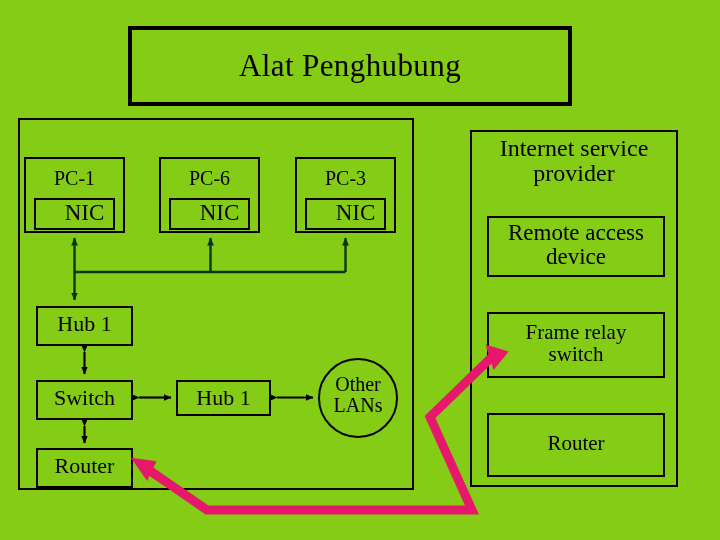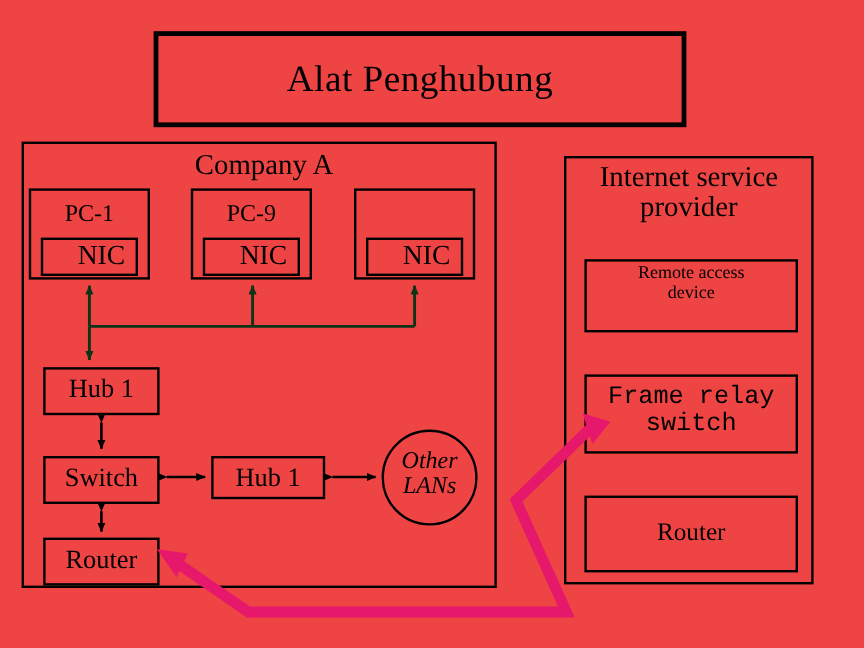--- a/index.html
+++ b/index.html
@@ -5,21 +5,21 @@
 <style>
   html, body {
     margin: 0;
     padding: 0;
     background: #ffffff;
   }
   #stage {
     position: relative;
     width: 720px;
     height: 540px;
-    background: #ef4444;
+    background: #84cc16;
     overflow: hidden;
     font-family: "Liberation Serif", "DejaVu Serif", serif;
     color: #000000;
   }
 
   
   .box {
     position: absolute;
     box-sizing: border-box;
     background: transparent;
@@ -128,43 +128,42 @@
     width: 80px;
     height: 80px;
     border: 2px solid #000000;
     border-radius: 50%;
   }
   #otherlans-label {
     left: 318px;
     top: 374px;
     width: 80px;
     font-size: 20px;
-    font-style: italic;
   }
 
   
   #isp-frame {
     left: 470px;
     top: 130px;
     width: 208px;
     height: 357px;
   }
   #isp-title {
     left: 466px;
     top: 136px;
     width: 216px;
     font-size: 24px;
   }
 
   #remote-box { left: 487px; top: 216px; width: 178px; height: 61px; }
   #frame-box  { left: 487px; top: 312px; width: 178px; height: 66px; }
   #isprouter-box { left: 487px; top: 413px; width: 178px; height: 64px; }
 
-  #remote-label    { left: 487px; top: 221px; width: 178px; font-size: 15px; }
-  #frame-label     { left: 487px; top: 321px; width: 178px; font-size: 21px; font-family: Liberation Mono, monospace; }
+  #remote-label    { left: 487px; top: 221px; width: 178px; font-size: 23px; }
+  #frame-label     { left: 487px; top: 321px; width: 178px; font-size: 21px; }
   #isprouter-label { left: 487px; top: 432px; width: 178px; font-size: 21px; }
 
   
   #connector-layer, #pink-layer {
     position: absolute;
     left: 0;
     top: 0;
     width: 720px;
     height: 540px;
     pointer-events: none;
@@ -172,33 +171,33 @@
 </style>
 </head>
 <body>
 
 <div id="stage">
 
   <div class="box" id="title-box"></div>
   <div class="label centerer" id="title-text" style="left:128px; top:26px; width:444px; height:80px;">Alat Penghubung</div>
 
   <div class="box frame-thin" id="company-frame"></div>
-  <div class="label" id="company-title">Company A</div>
 
   <div class="box pc-box" id="pc1-box"></div>
   <div class="label pc-label" id="pc1-label">PC-1</div>
   <div class="box nic-box" id="nic1-box"></div>
   <div class="label nic-label" id="nic1-label">NIC</div>
 
   <div class="box pc-box" id="pc2-box"></div>
-  <div class="label pc-label" id="pc2-label">PC-9</div>
+  <div class="label pc-label" id="pc2-label">PC-6</div>
   <div class="box nic-box" id="nic2-box"></div>
   <div class="label nic-label" id="nic2-label">NIC</div>
 
   <div class="box pc-box" id="pc3-box"></div>
+  <div class="label pc-label" id="pc3-label">PC-3</div>
   <div class="box nic-box" id="nic3-box"></div>
   <div class="label nic-label" id="nic3-label">NIC</div>
 
   <div class="box" id="hub1-box"></div>
   <div class="label" id="hub1-label">Hub 1</div>
 
   <div class="box" id="switch-box"></div>
   <div class="label" id="switch-label">Switch</div>
 
   <div class="box" id="router-box"></div>

